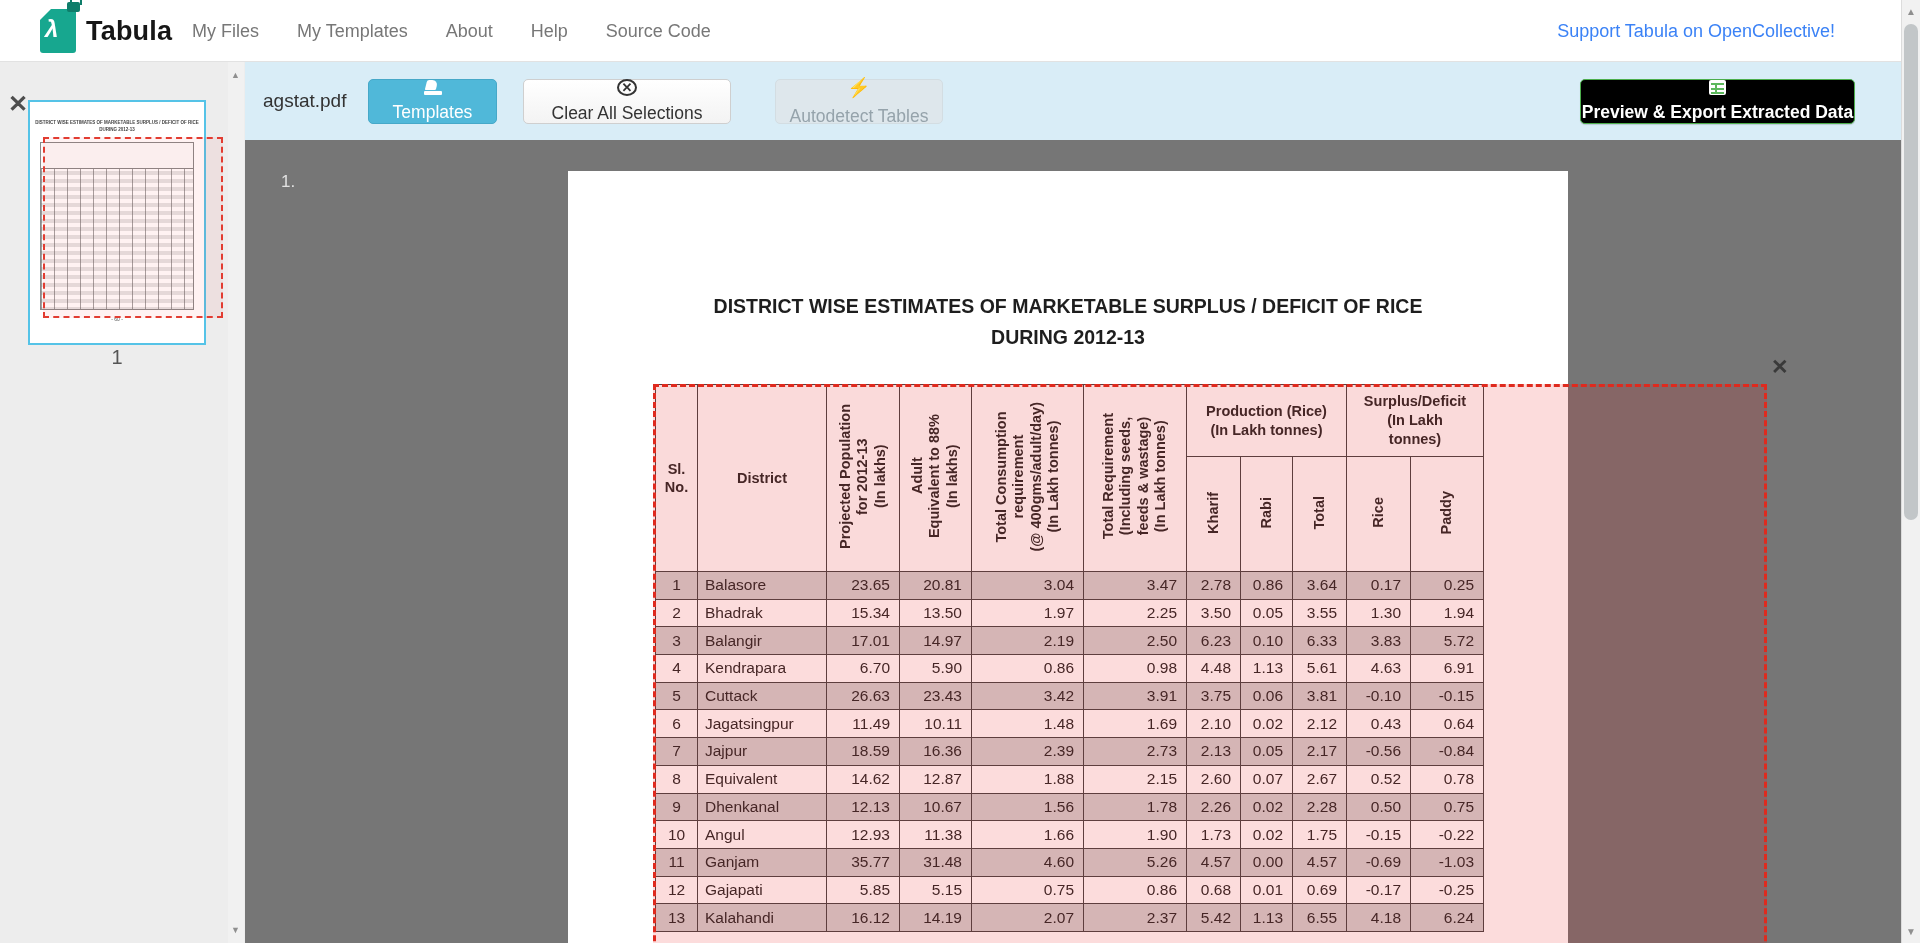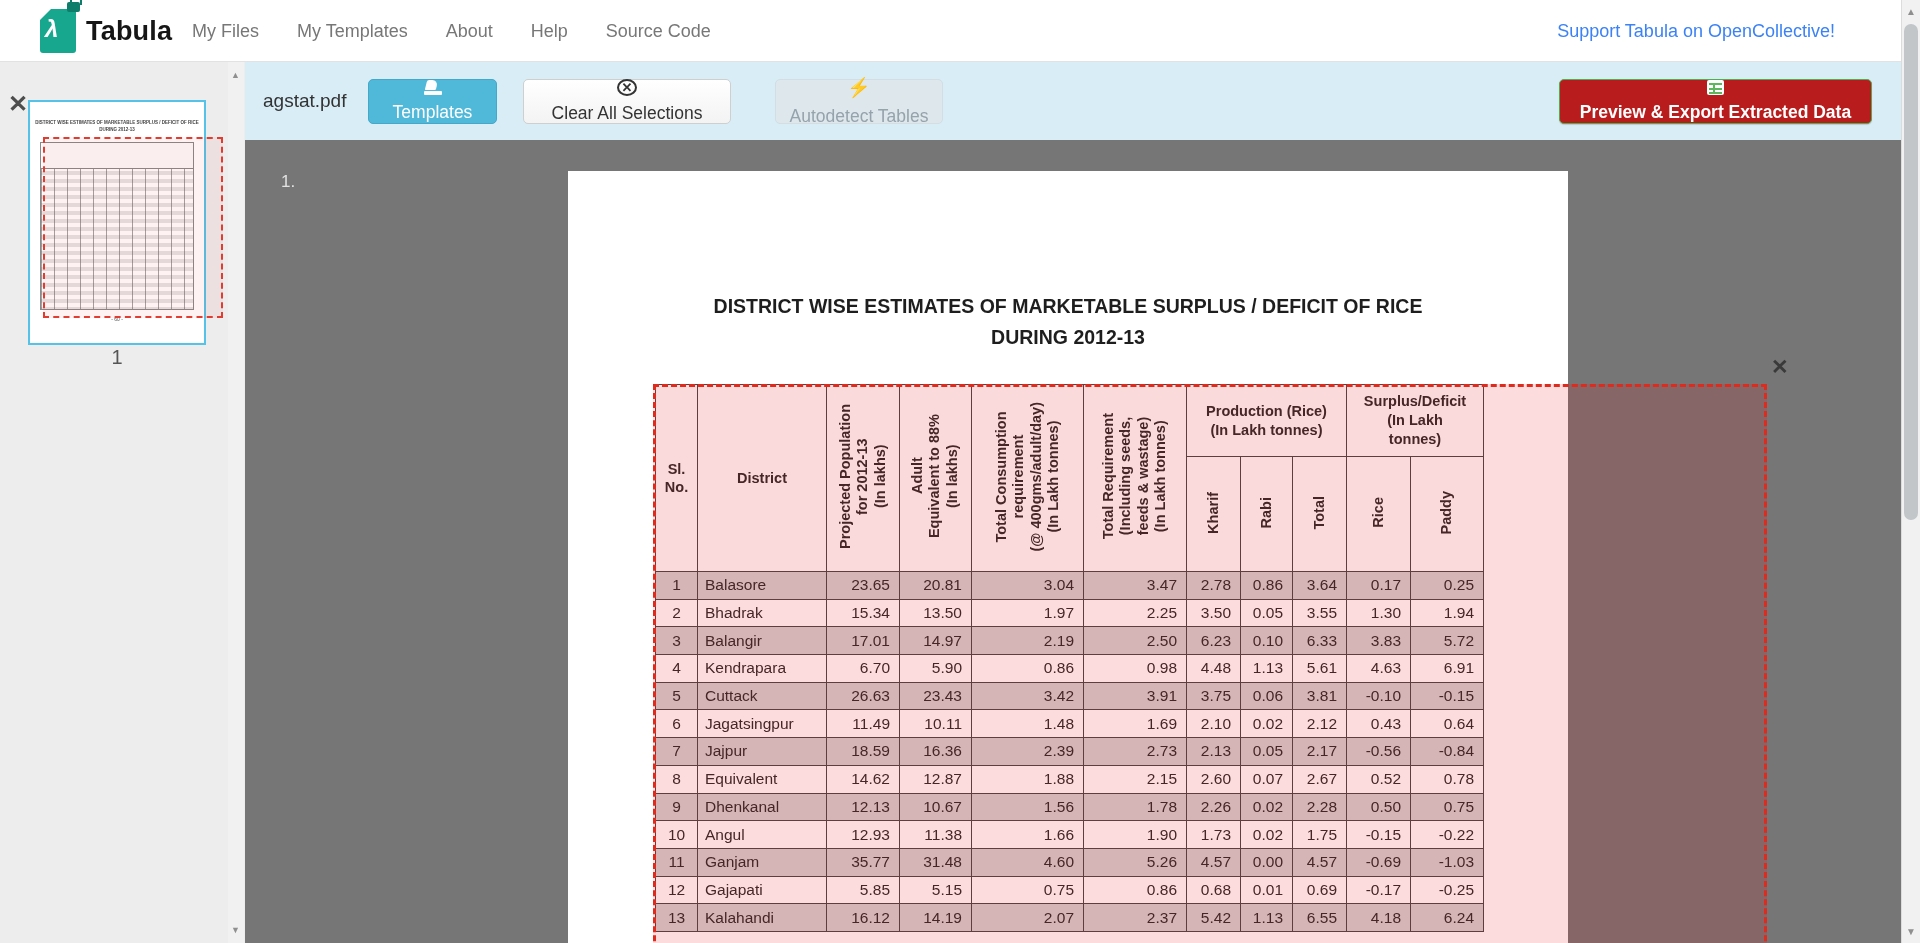--- a/index.html
+++ b/index.html
@@ -20,21 +20,21 @@
   .nav-link { font-size:18px; color:#777; cursor:pointer; }
   .support-link { position:absolute; right:66px; top:0; height:62px; display:flex; align-items:center; font-size:18px; color:#3b82f6; cursor:pointer; }
 
   
   .toolbar { position:absolute; left:245px; top:62px; width:1656px; height:78px; background:#d9edf7; z-index:20; }
   .filename { position:absolute; left:18px; top:28px; font-size:19px; color:#333; }
   .btn { position:absolute; top:17px; height:45px; display:flex; align-items:center; justify-content:center; gap:7px; border-radius:5px; font-size:17.5px; cursor:pointer; white-space:nowrap;flex-direction:column; }
   .btn-templates { left:123px; width:129px; background:#50b8d9; color:#fff; border:1px solid #46a8c8; }
   .btn-clear { left:278px; width:208px; background:linear-gradient(#ffffff,#f3f3f3); color:#333; border:1px solid #cfcfcf; }
   .btn-autodetect { left:530px; width:168px; background:#dee7ec; color:#95a3ab; border:1px solid #d3dde2; }
-  .btn-export { right:29px; width:313px; background:#b91c1c; color:#fff; border:1px solid #4cae4c; font-weight:bold; box-shadow:0 1px 1px rgba(0,0,0,0.15); }
+  .btn-export { right:46px; width:275px; background:#000000; color:#fff; border:1px solid #4cae4c; font-weight:bold; box-shadow:0 1px 1px rgba(0,0,0,0.15); }
   
   .stamp-icon { position:relative; width:18px; height:16px; }
   .stamp-icon:before { content:""; position:absolute; left:2px; top:0; width:11px; height:10px; background:#fff; transform:skewX(-14deg); border-radius:2px 6px 1px 1px; }
   .stamp-icon:after { content:""; position:absolute; left:0; bottom:0; width:18px; height:4px; background:#fff; border-radius:1px; }
   
   .circle-x-icon { width:20px; height:20px; border:2px solid #333; border-radius:50%; display:flex; align-items:center; justify-content:center; font-size:13px; font-weight:bold; color:#333; line-height:1; }
   
   .bolt-icon { font-size:19px; color:#95a3ab; }
   
   .sheet-icon { width:17px; height:18px; background:#fff; border-radius:2px; position:relative; }

